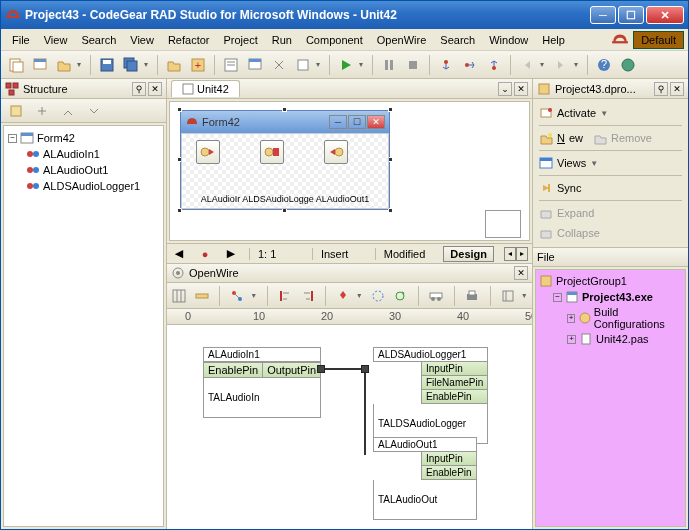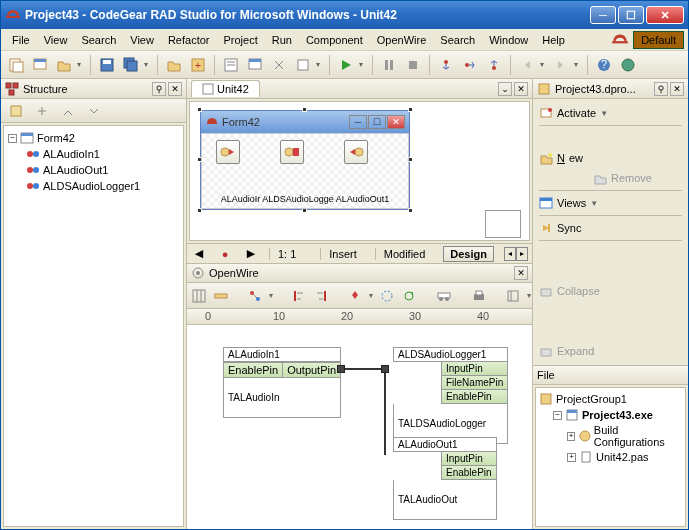--- a/index.html
+++ b/index.html
@@ -19,21 +19,21 @@
 .menubar span { padding: 2px 7px; }
 .menubar .right { margin-left: auto; display: flex; align-items: center; gap: 4px; }
 .default-box { border: 1px solid #14532d; background: #a16207; padding: 1px 4px; }
 
 .toolbar { height: 28px; background: linear-gradient(#f7f5ed,#e5e1d0); border-bottom: 1px solid #c0bca8; display: flex; align-items: center; padding: 0 4px; gap: 2px; }
 .tb-btn { width: 22px; height: 22px; display: flex; align-items: center; justify-content: center; border: 1px solid transparent; border-radius: 2px; }
 .tb-sep { width: 1px; height: 20px; background: #c0bca8; margin: 0 3px; }
 .tb-dd { width: 8px; font-size: 8px; color: #666; }
 
 .main { flex: 1; display: flex; overflow: hidden; }
-.left-panel { width: 186px; background: #ece9d8; border-right: 1px solid #c0bca8; display: flex; flex-direction: column; }
+.left-panel { width: 166px; background: #ece9d8; border-right: 1px solid #c0bca8; display: flex; flex-direction: column; }
 .panel-header { height: 20px; background: linear-gradient(#f7f5ed,#e5e1d0); border-bottom: 1px solid #c0bca8; display: flex; align-items: center; padding: 0 4px; gap: 4px; }
 .panel-header .ctrl { display: flex; margin-left: auto; gap: 2px; }
 .panel-header .ctrl span { width: 14px; height: 14px; border: 1px solid #aaa; display: flex; align-items: center; justify-content: center; font-size: 9px; }
 .panel-toolbar { height: 24px; background: linear-gradient(#f7f5ed,#e5e1d0); border-bottom: 1px solid #c0bca8; display: flex; align-items: center; padding: 0 4px; gap: 4px; }
 .tree { flex: 1; background: white; border: 1px solid #c0bca8; margin: 2px; padding: 4px; overflow: hidden; }
 .tree-item { display: flex; align-items: center; gap: 3px; padding: 1px 0; }
 .tree-indent { padding-left: 18px; }
 .tree-toggle { width: 9px; height: 9px; border: 1px solid #888; display: flex; align-items: center; justify-content: center; font-size: 8px; line-height: 1; }
 
 .center { flex: 1; display: flex; flex-direction: column; background: #ece9d8; overflow: hidden; }
@@ -73,23 +73,23 @@
 .pin-cell:last-child { border-right:none; }
 .pin-group { display:flex; flex-direction:column;margin-left:48px; }
 .pin-row { border:1px solid #999; border-top:none; padding:1px 4px; background:linear-gradient(#e0f0d0,#c8e0b0); font-size:10px; }
 .node-label { font-size:10px; padding:14px 4px; background:white; border:1px solid #999; border-top:none; }
 .conn { position:absolute; width:8px; height:8px; background:#444; border:1px solid #222; }
 .wire { position:absolute; background:#333; }
 
 .right-panel { width: 156px; background: #ece9d8; border-left: 1px solid #c0bca8; display:flex; flex-direction:column; }
 .rp-section { padding: 4px 6px; }
 .rp-item { display:flex; align-items:center; gap:4px; padding:3px 0; }
-.rp-item.disabled { color:#999;margin-top:40px; }
+.rp-item.disabled { color:#999; }
 .rp-sep { height:1px; background:#c0bca8; margin:2px 0; }
-.file-tree { flex:1; background:#ffffff; border:1px solid #c0bca8; margin:2px; padding:3px; font-size:11px; }
+.file-tree { flex:1; background:#f0abfc; border:1px solid #c0bca8; margin:2px; padding:3px; font-size:11px; }
 .ft-item { display:flex; align-items:center; gap:3px; padding:1px 0; }
 .ft-i1 { padding-left:14px; }
 .ft-i2 { padding-left:28px; }
 .bold { font-weight:bold; }
 
 svg { display:block; }
 .helmet { fill:#c04030; }
 </style>
 </head>
 <body>
@@ -595,27 +595,27 @@
               <path d="M4 4l6 3-6 3z" fill="#e0b050"></path>
               <line x1="10" y1="3" x2="10" y2="11" stroke="#e0b050" stroke-width="2"></line>
             </svg>
             <span>Sync</span>
           </div>
         <div class="rp-sep"></div>
         <div class="rp-item disabled">
             <svg width="14" height="14">
               <path d="M2 5h10v7H2z" fill="#ddd" stroke="#aaa"></path>
             </svg>
+            <span>Expand</span>
+          </div>
+        <div class="rp-item disabled">
+            <svg width="14" height="14">
+              <path d="M2 5h10v7H2z" fill="#ddd" stroke="#aaa"></path>
+            </svg>
             <span>Collapse</span>
-          </div>
-        <div class="rp-item disabled">
-            <svg width="14" height="14">
-              <path d="M2 5h10v7H2z" fill="#ddd" stroke="#aaa"></path>
-            </svg>
-            <span>Expand</span>
           </div>
       </div>
       <div class="panel-header" style="border-top:1px solid #c0bca8">
           <span>File</span>
         </div>
       <div class="file-tree">
         <div class="ft-item">
             <svg width="14" height="14">
               <rect x="2" y="2" width="10" height="10" fill="#f0d080" stroke="#b89050"></rect>
             </svg>

